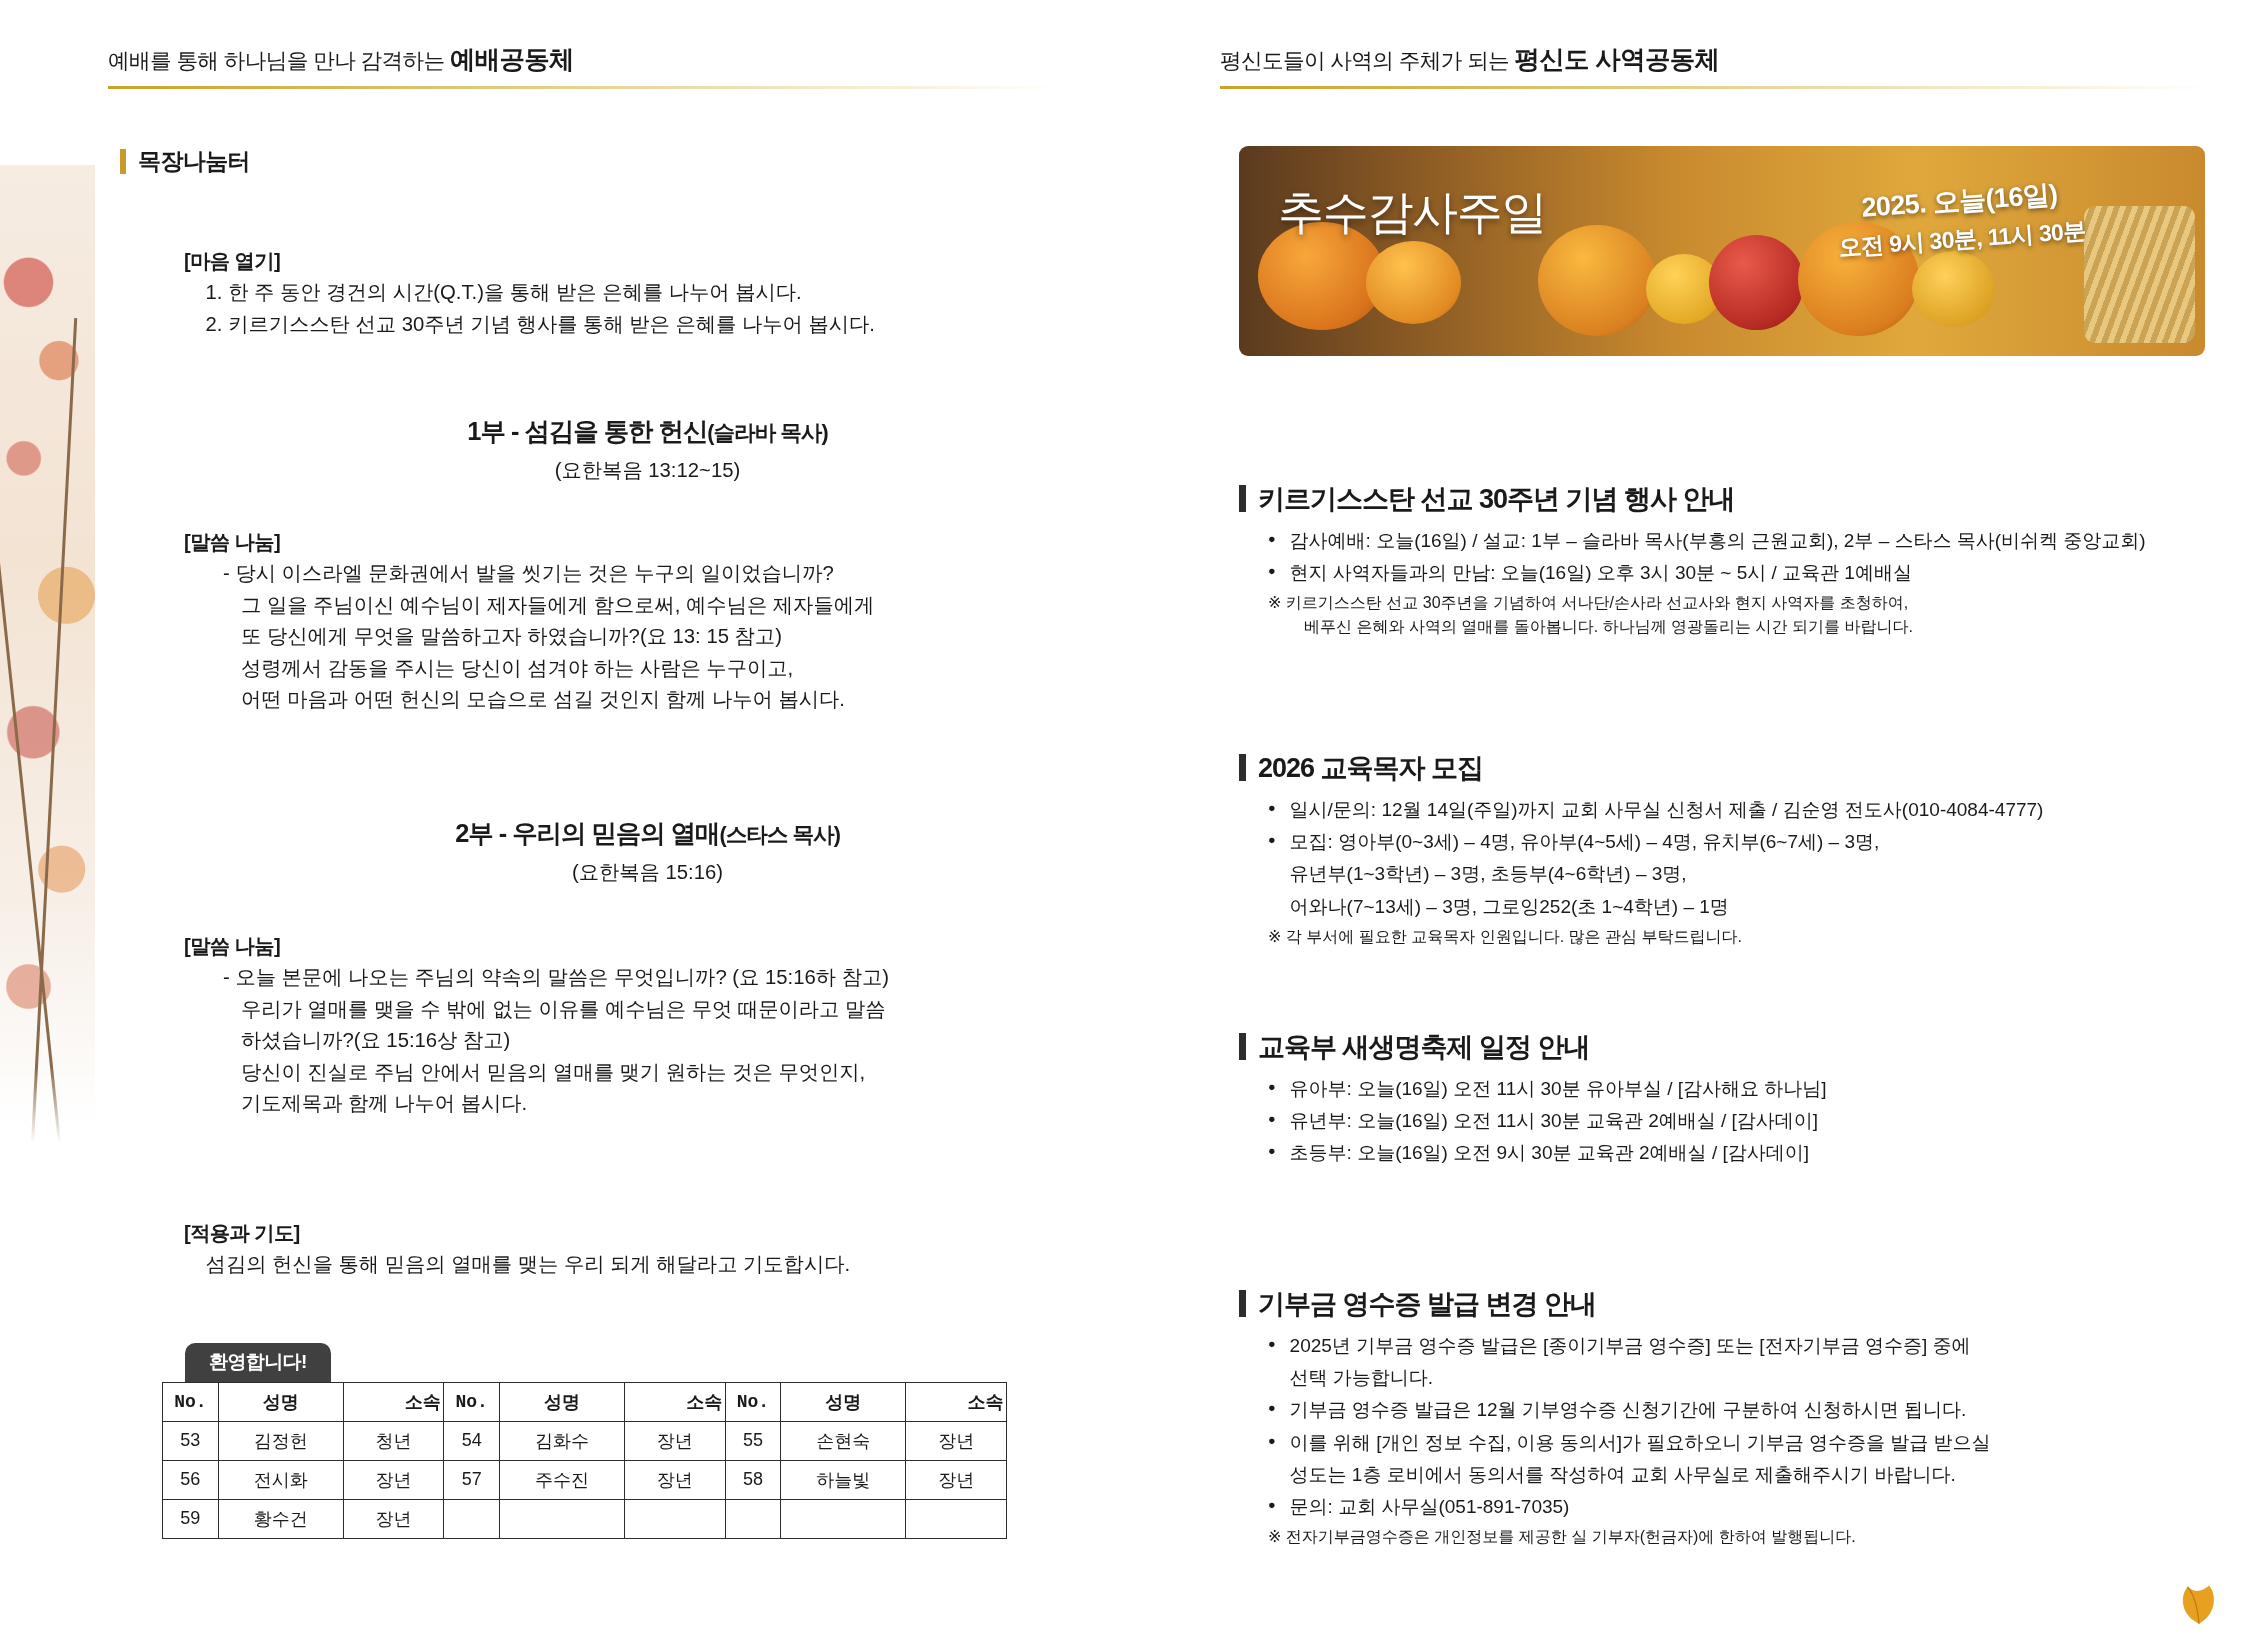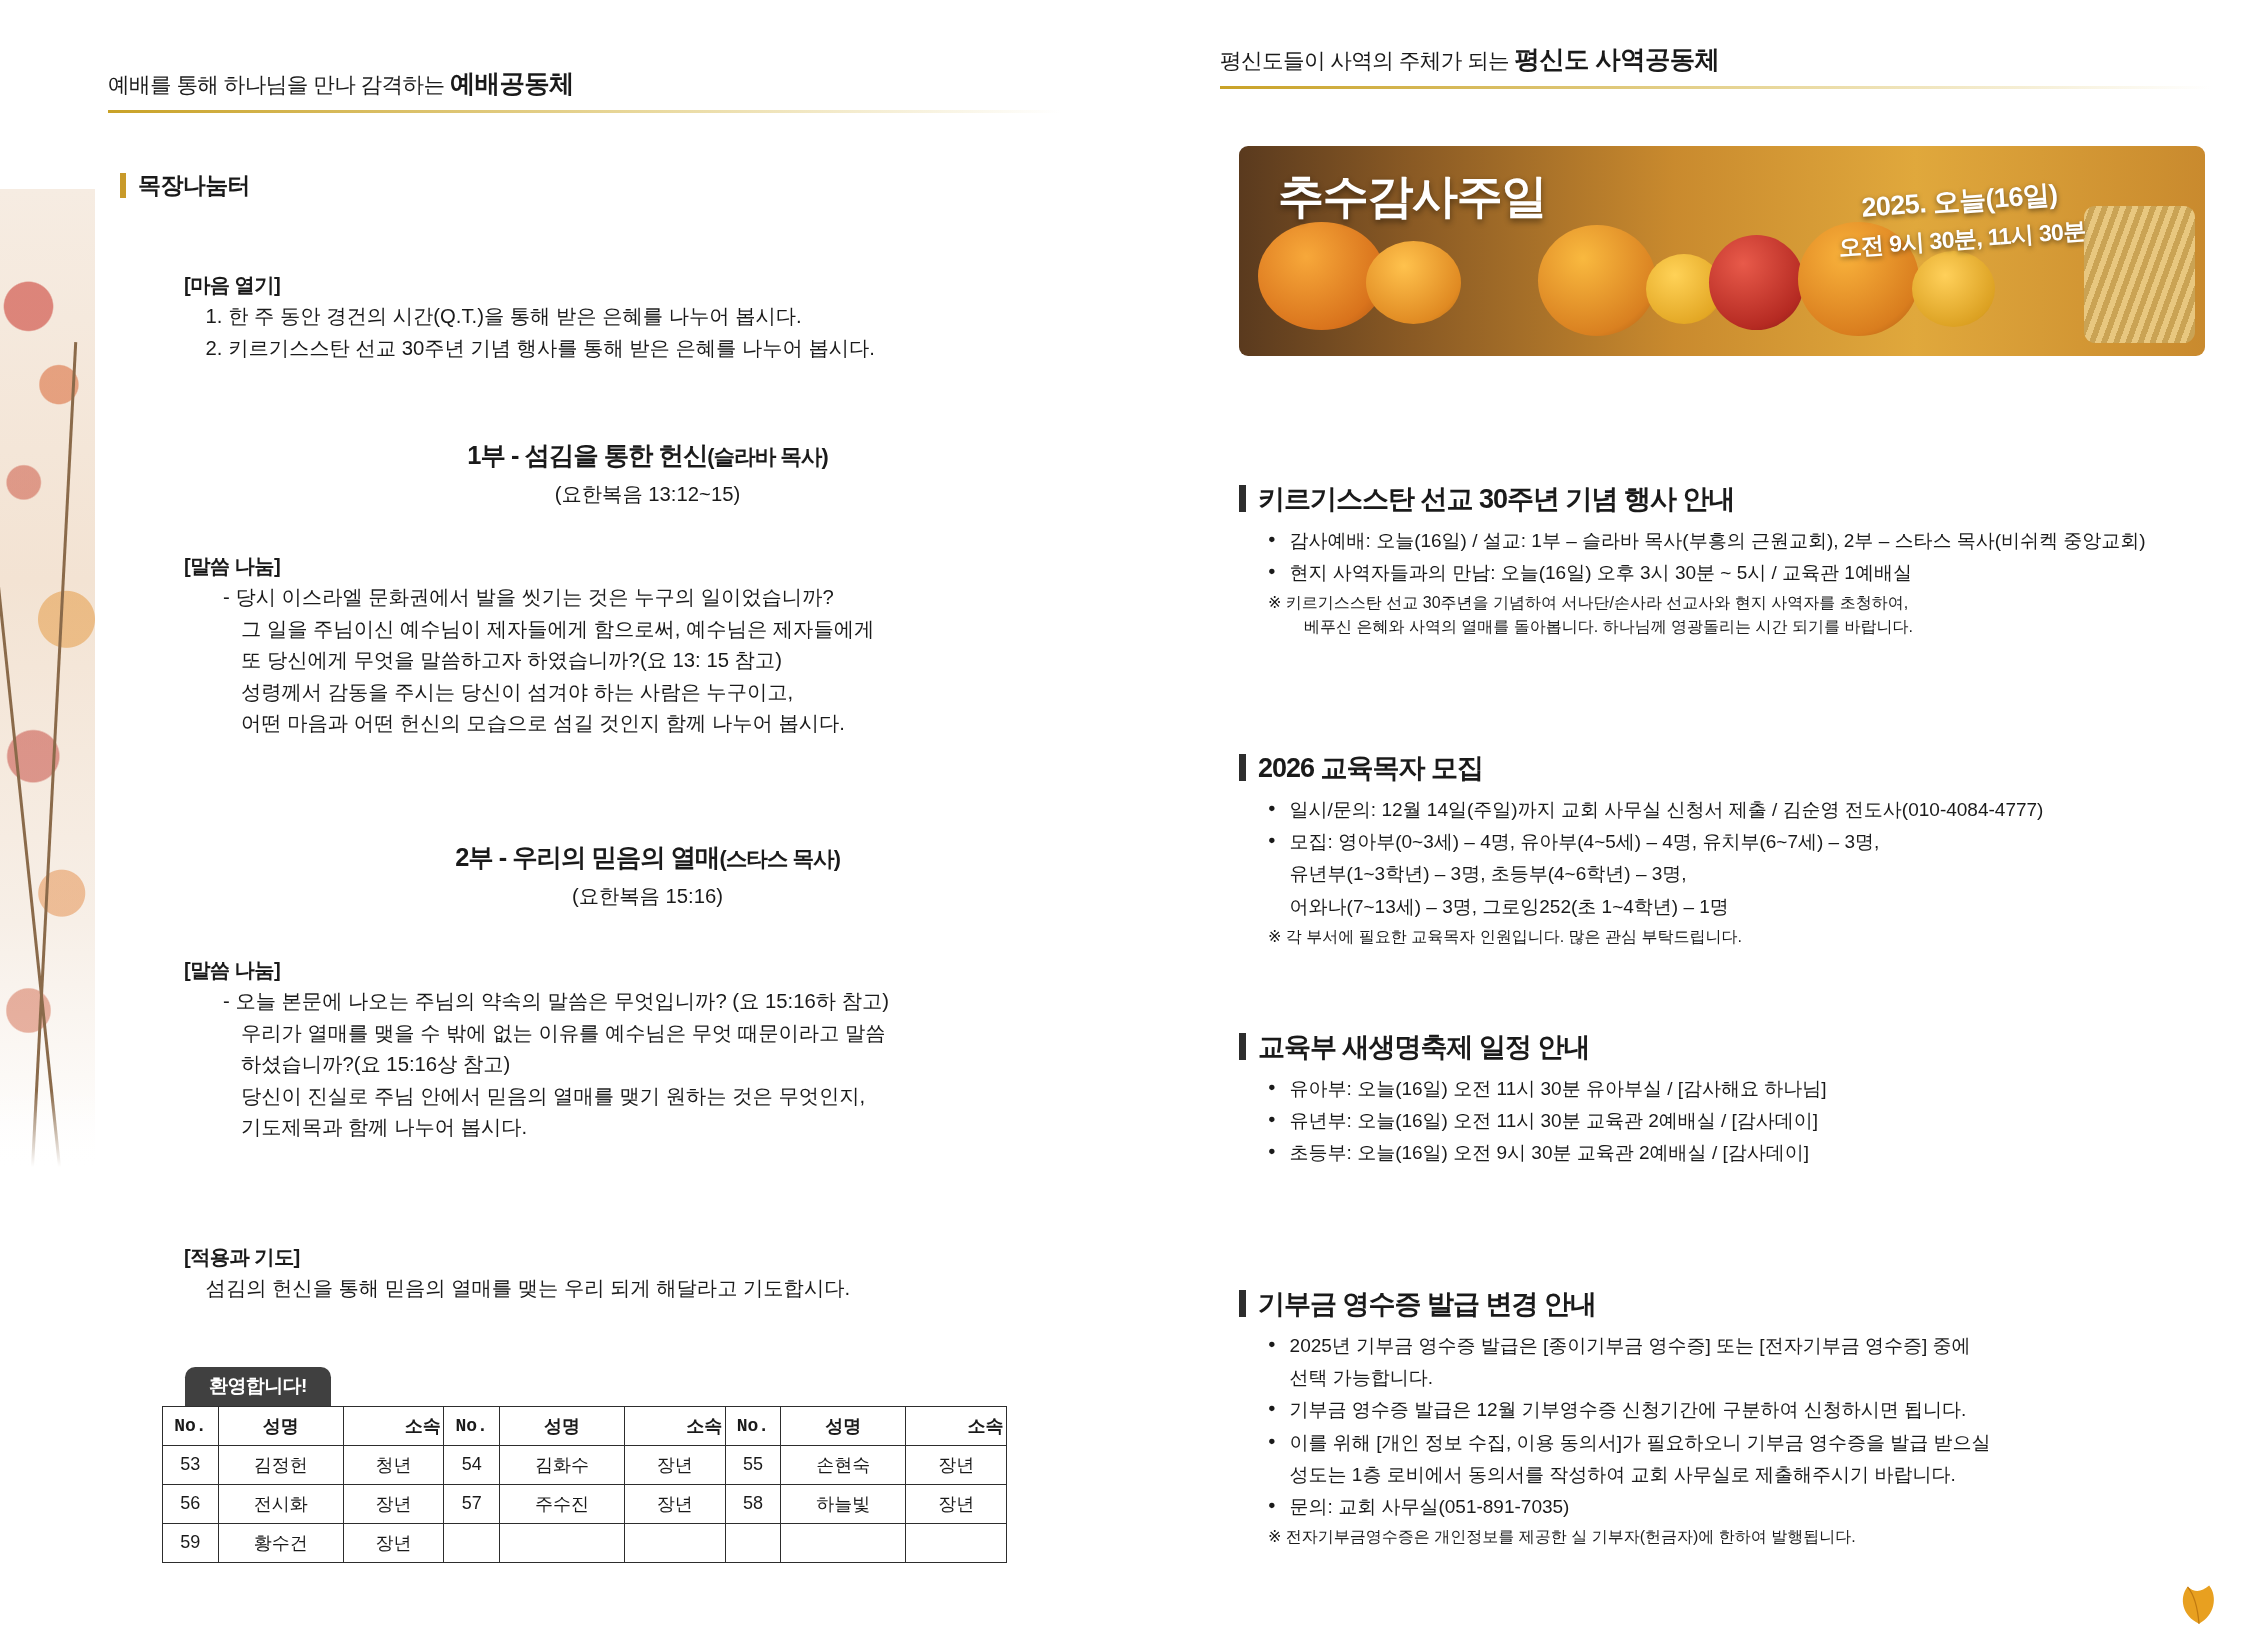--- a/index.html
+++ b/index.html
@@ -17,21 +17,20 @@
 
   
   .page {
     position: absolute; inset: 0;
     display: flex;
   }
   .col-left {
     position: relative;
     width: 1194px;
     padding: 16px;
-    margin-top: 24px;
   }
   .col-right {
     position: relative;
     flex: 1;
   }
 
   
   .autumn-strip {
     position: absolute;
     left: 0; top: 165px;
@@ -180,23 +179,23 @@
     border-radius: 9px;
     overflow: hidden;
     background: linear-gradient(90deg, #5a3a1e 0%, #8a5a24 18%, #c98a2e 45%, #e0a83c 70%, #c98a2e 100%);
   }
   .banner .veg {
     position: absolute;
     border-radius: 50%;
   }
   .banner-title {
     position: absolute;
-    left: 39px; top: 20px;
+    left: 39px; top: 36px;
     font-size: 46px;
-    font-weight: 700;
+    font-weight: 400;
     color: #ffffff;
     letter-spacing: -1.3px;
     text-shadow: 0 2.5px 6.4px rgba(0,0,0,.45);
   }
   .banner-date {
     position: absolute;
     right: 121px; top: 37px;
     text-align: center;
     color: #ffffff;
     text-shadow: 0 1.9px 5.1px rgba(0,0,0,.5);

